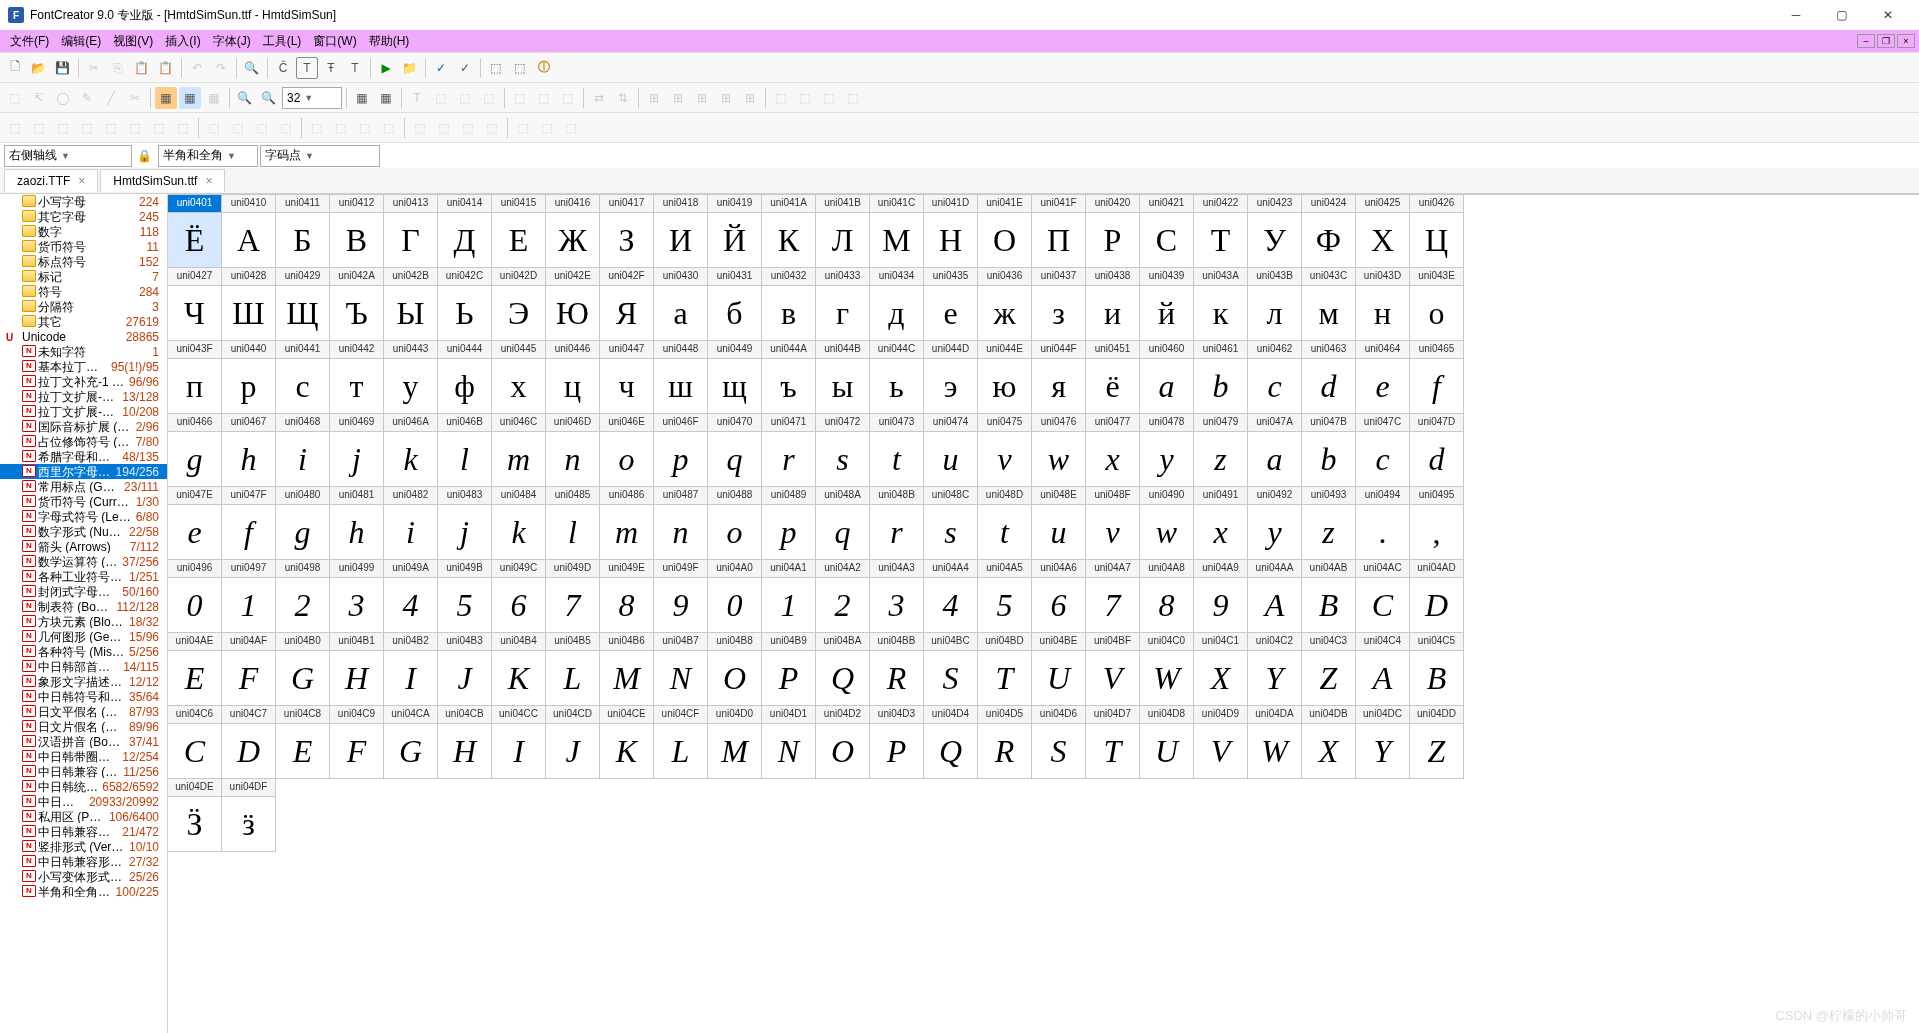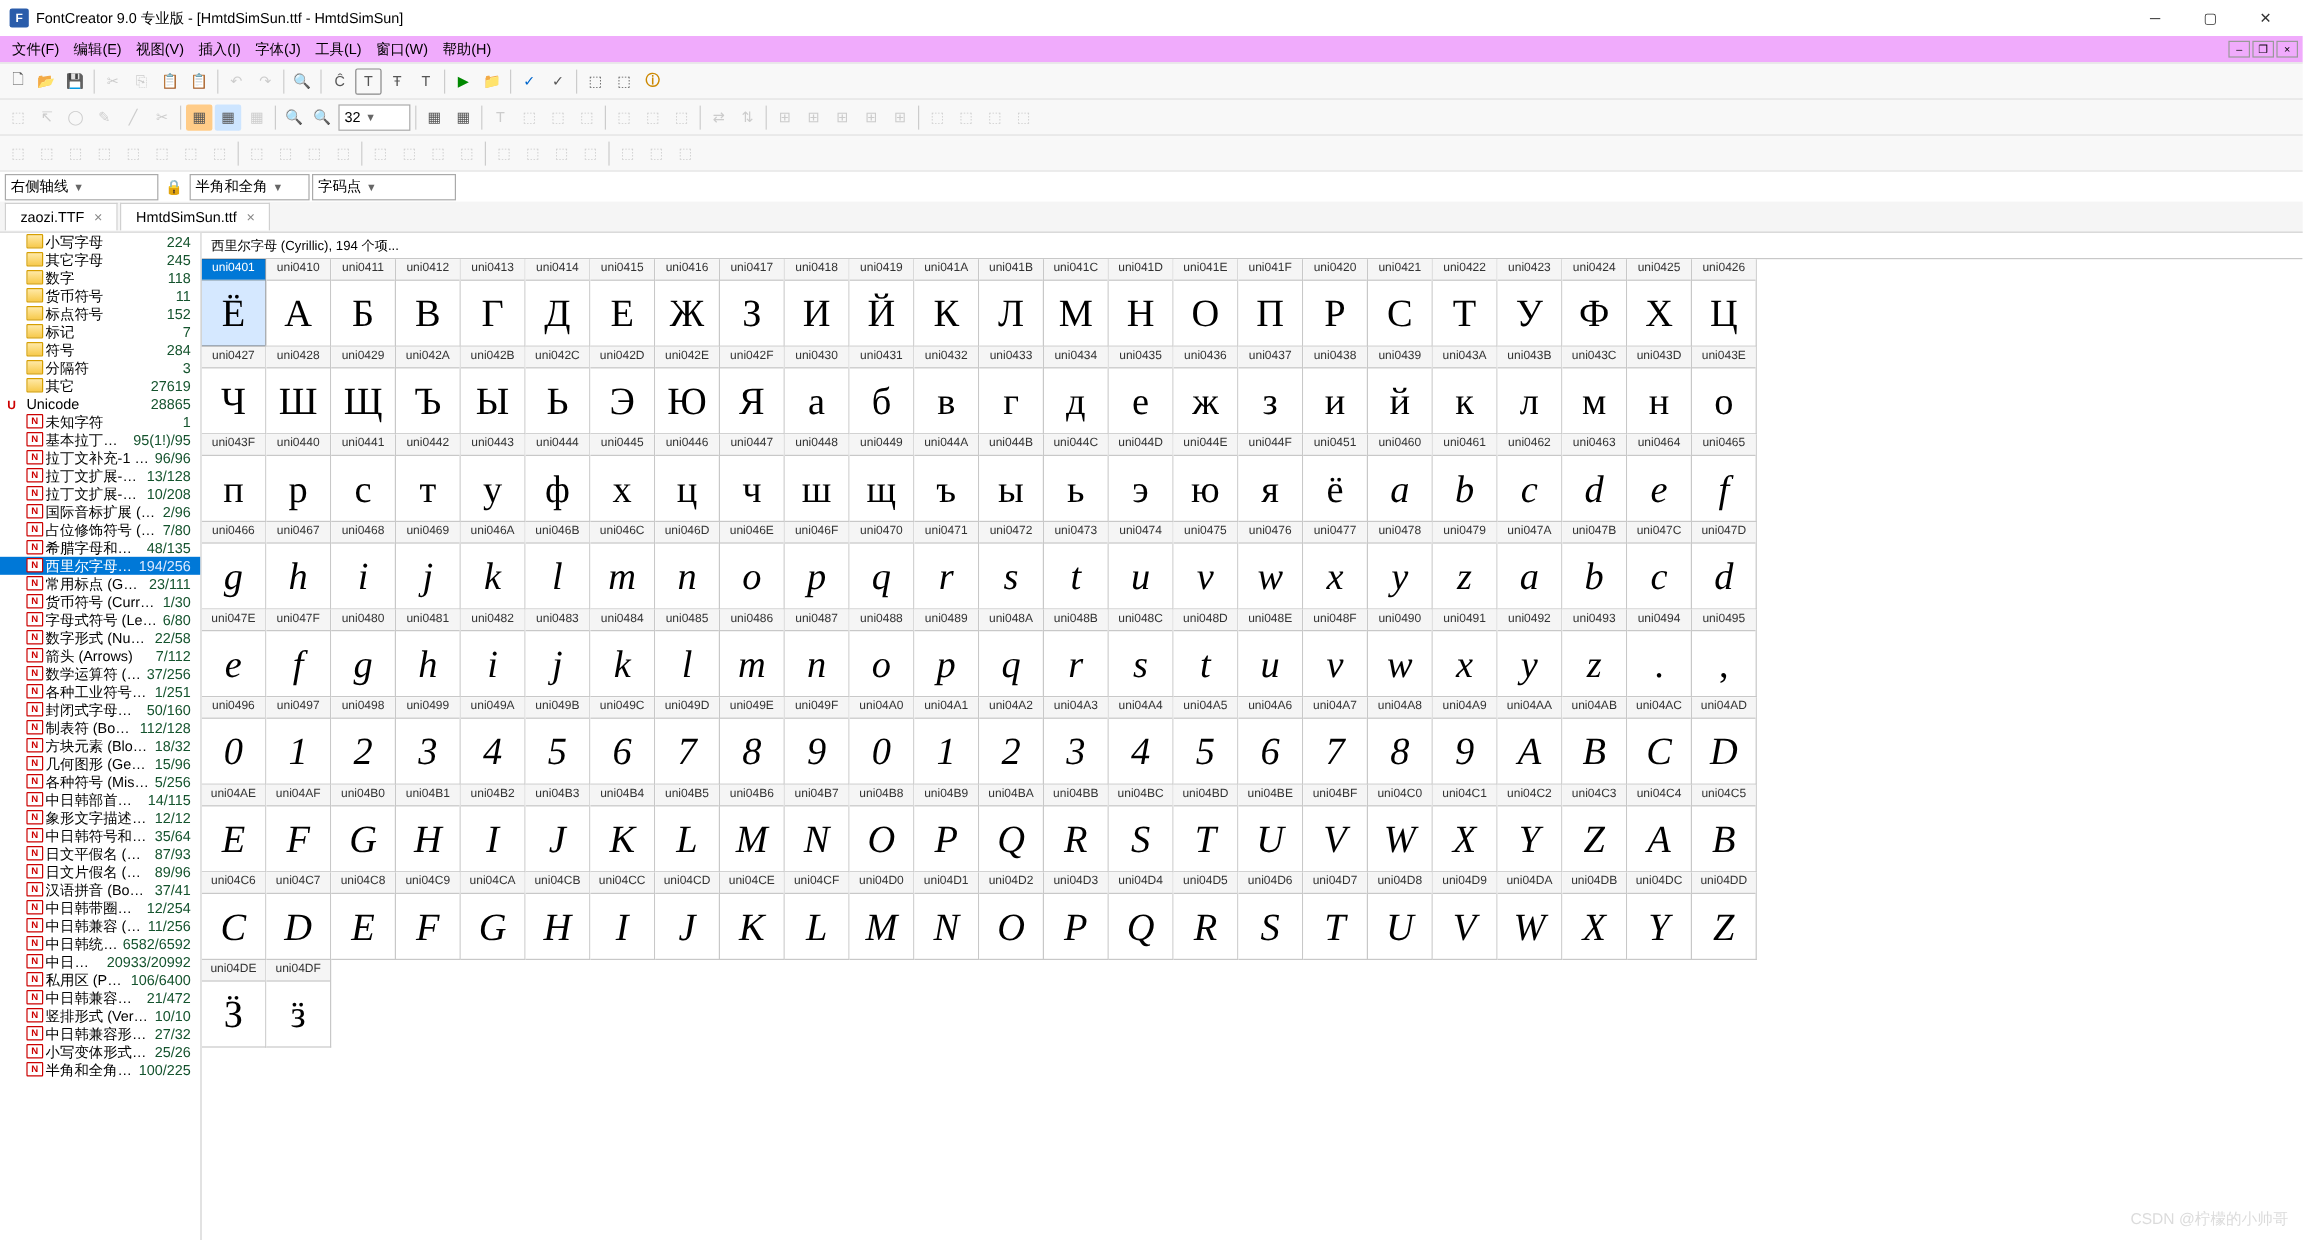--- a/index.html
+++ b/index.html
@@ -28,21 +28,21 @@
 .tree{width:168px;border-right:1px solid #d0d0d0;overflow-y:auto;background:#fff}
 .tree-item{display:flex;padding:1px 4px;white-space:nowrap;overflow:hidden;height:15px;line-height:15px;font-size:11px}
 .tree-item.sel{background:#0078d7;color:#fff}
 .tr-ind{display:inline-block}
 .tr-icon{width:14px;height:12px;flex-shrink:0;margin-right:2px}
 .tr-icon.folder{background:linear-gradient(#ffe9a6,#f7ca4d);border:1px solid #d69f00;border-radius:1px}
 .tr-icon.uni::before{content:"U";color:#c00;font-weight:bold;font-size:10px}
 .tr-icon.rng{background:#fff;border:1px solid #c00;border-radius:1px}
 .tr-icon.rng::before{content:"N";color:#c00;font-size:8px;font-weight:bold;display:block;line-height:10px;text-align:center}
 .tr-label{flex:1;overflow:hidden;text-overflow:ellipsis}
-.tr-count{color:#14532d;margin-left:4px;padding-right:4px}
+.tr-count{color:#c2410c;margin-left:4px;padding-right:4px}
 .tree-item.sel .tr-count{color:#dceaff}
 .grid-area{flex:1;display:flex;flex-direction:column;overflow:hidden}
 .grid-hdr{padding:3px 8px;background:#fff;font-size:11px}
 .grid-scroll{flex:1;overflow:auto}
 .glyph-grid{display:grid;grid-template-columns:repeat(24,54px)}
 .cell{border-right:1px solid #c8c8c8;border-bottom:1px solid #c8c8c8;height:73px;display:flex;flex-direction:column;background:#fff}
 .cell.sel{background:#000000}
 .cell.sel .glyph{background:#d5e8ff}
 .cell-h{height:18px;font-size:10px;text-align:center;border-bottom:1px solid #c8c8c8;background:#f5f5f5;padding-top:2px;color:#333}
 .cell.sel .cell-h{background:#0078d7;color:#fff}
@@ -488,21 +488,20 @@
         <span class="tr-count">25/26</span>
       </div>
       <div class="tree-item">
         <span class="tr-ind" style="width: 18px;"></span>
         <span class="tr-icon rng"></span>
         <span class="tr-label">半角和全角 (Hal...</span>
         <span class="tr-count">100/225</span>
       </div>
     </div>
   <div class="grid-area">
-    <div class="grid-hdr">西里尔字母 (Cyrillic), 194 个项...</div>
     <div class="grid-scroll">
       <div class="glyph-grid glyph-row-top" id="grid">
           <div class="cell sel">
             <div class="cell-h">uni0401</div>
             <div class="glyph">Ё</div>
           </div>
           <div class="cell">
             <div class="cell-h">uni0410</div>
             <div class="glyph">А</div>
           </div>

